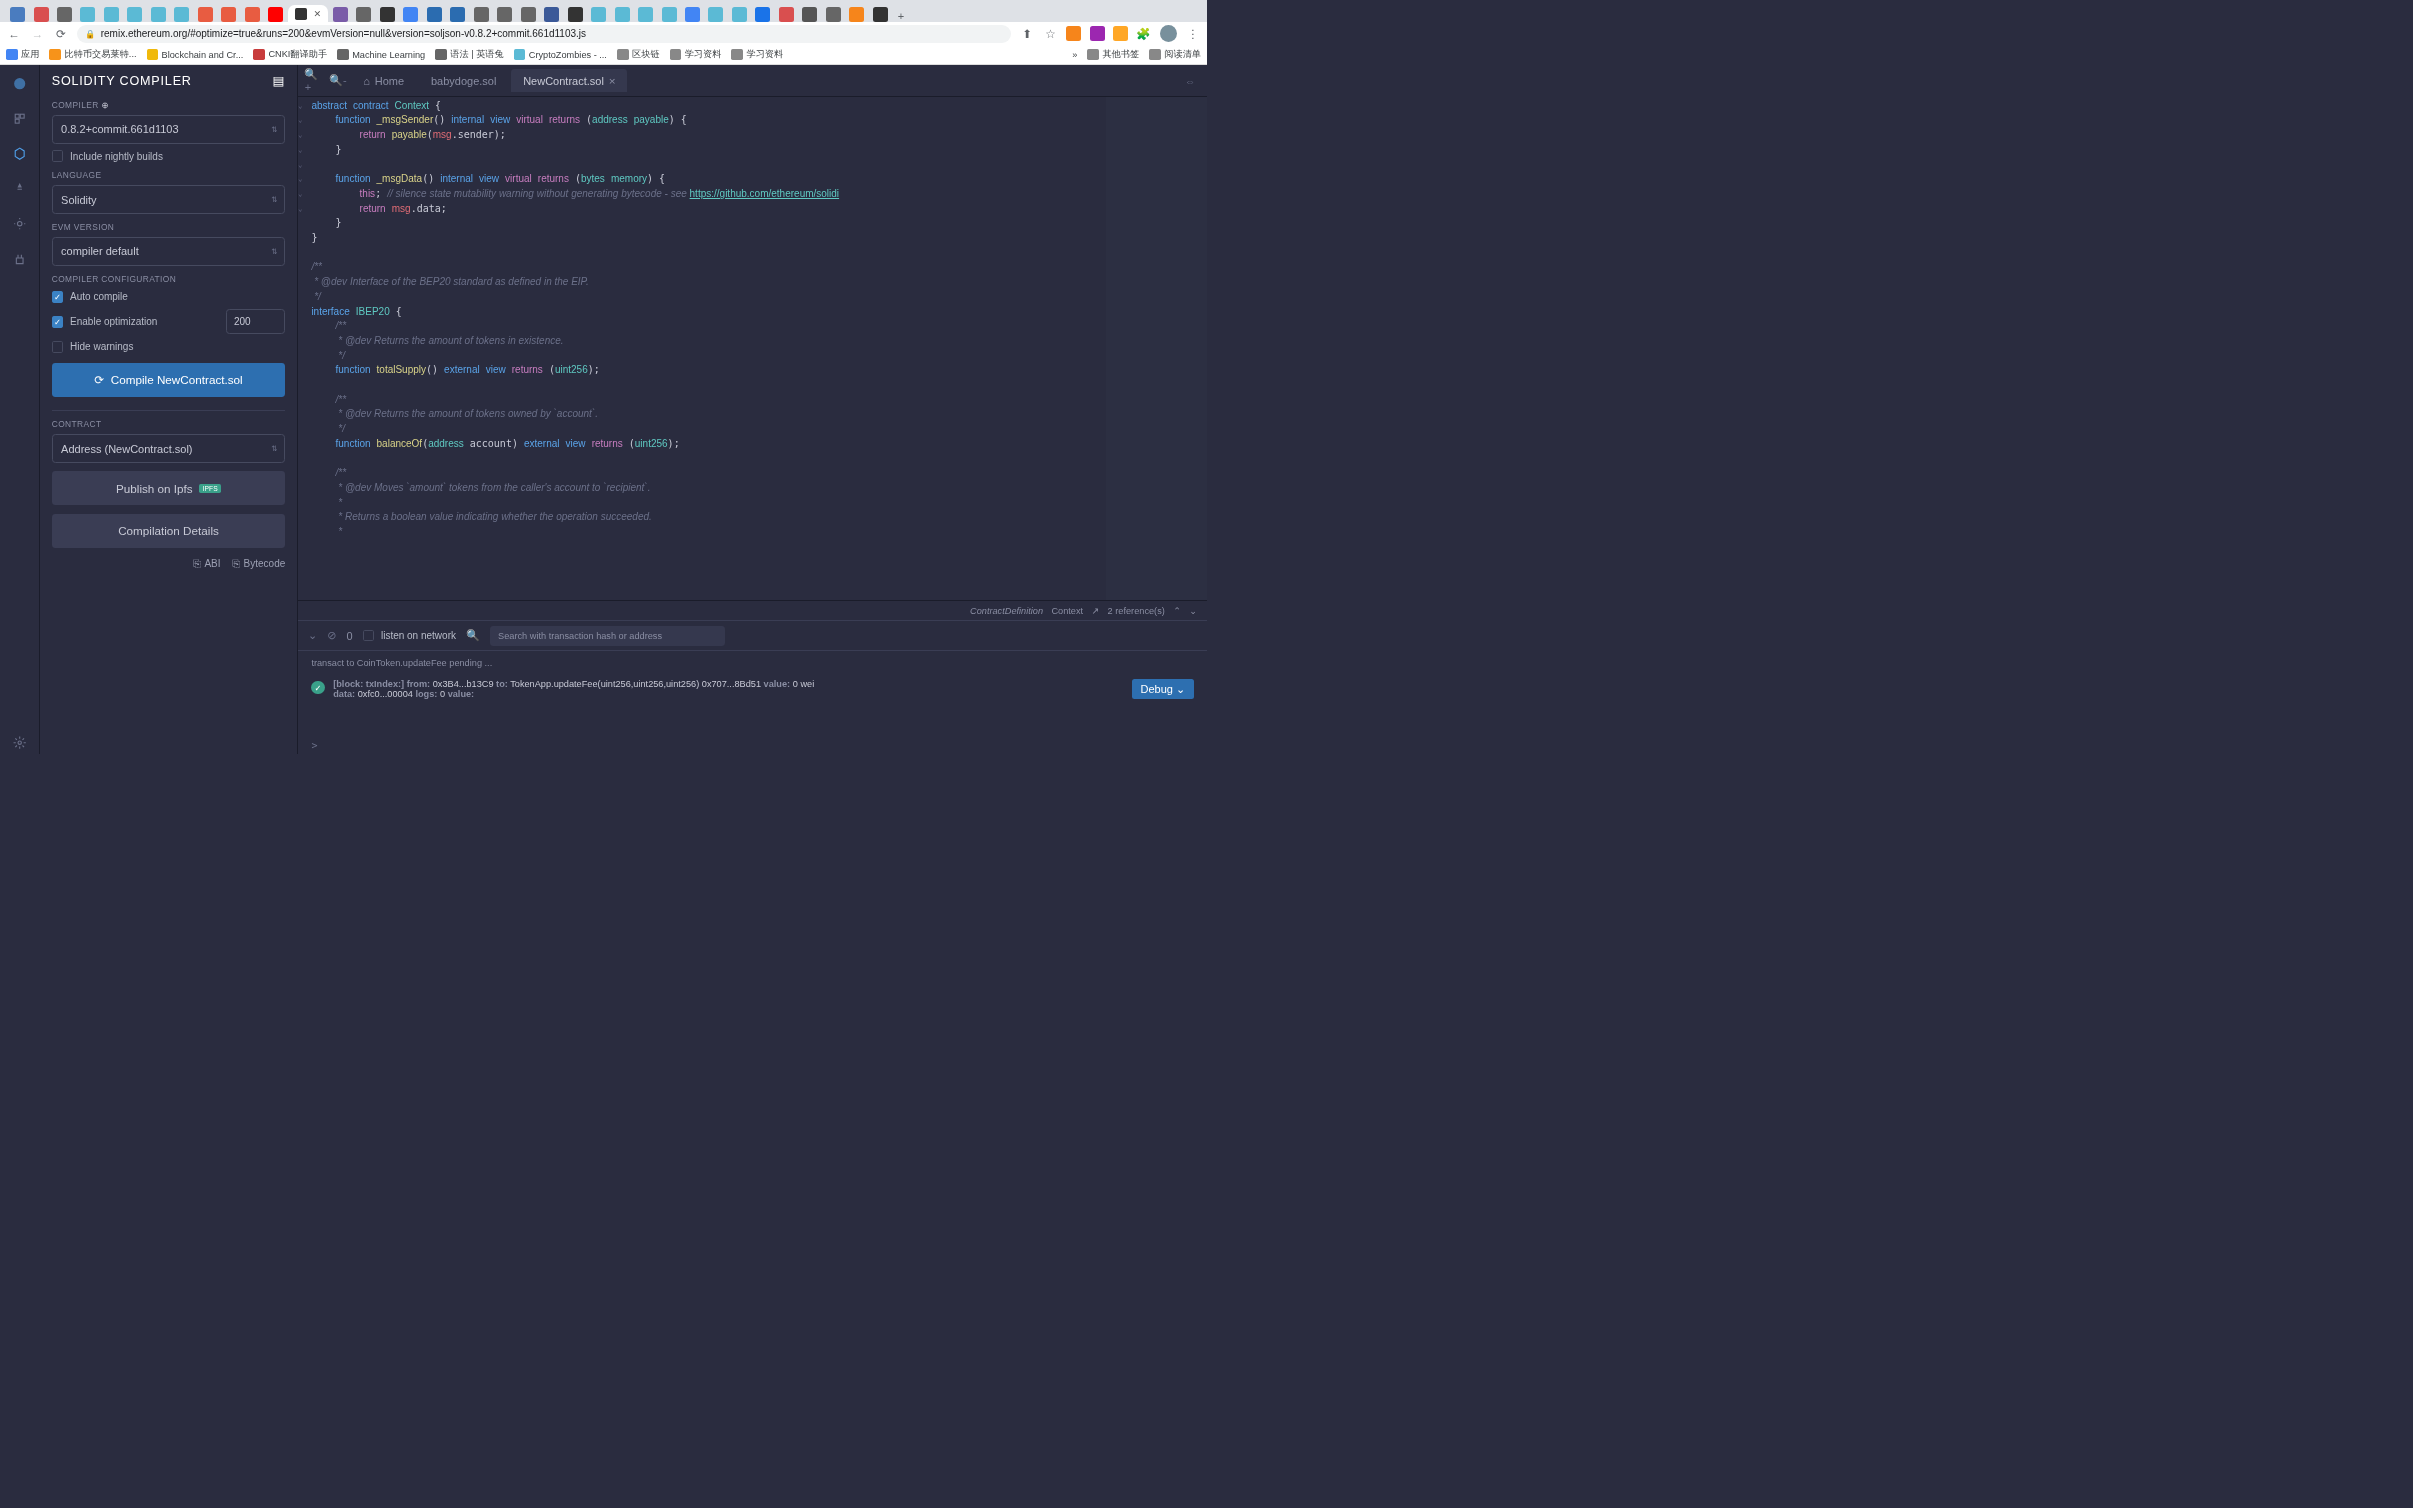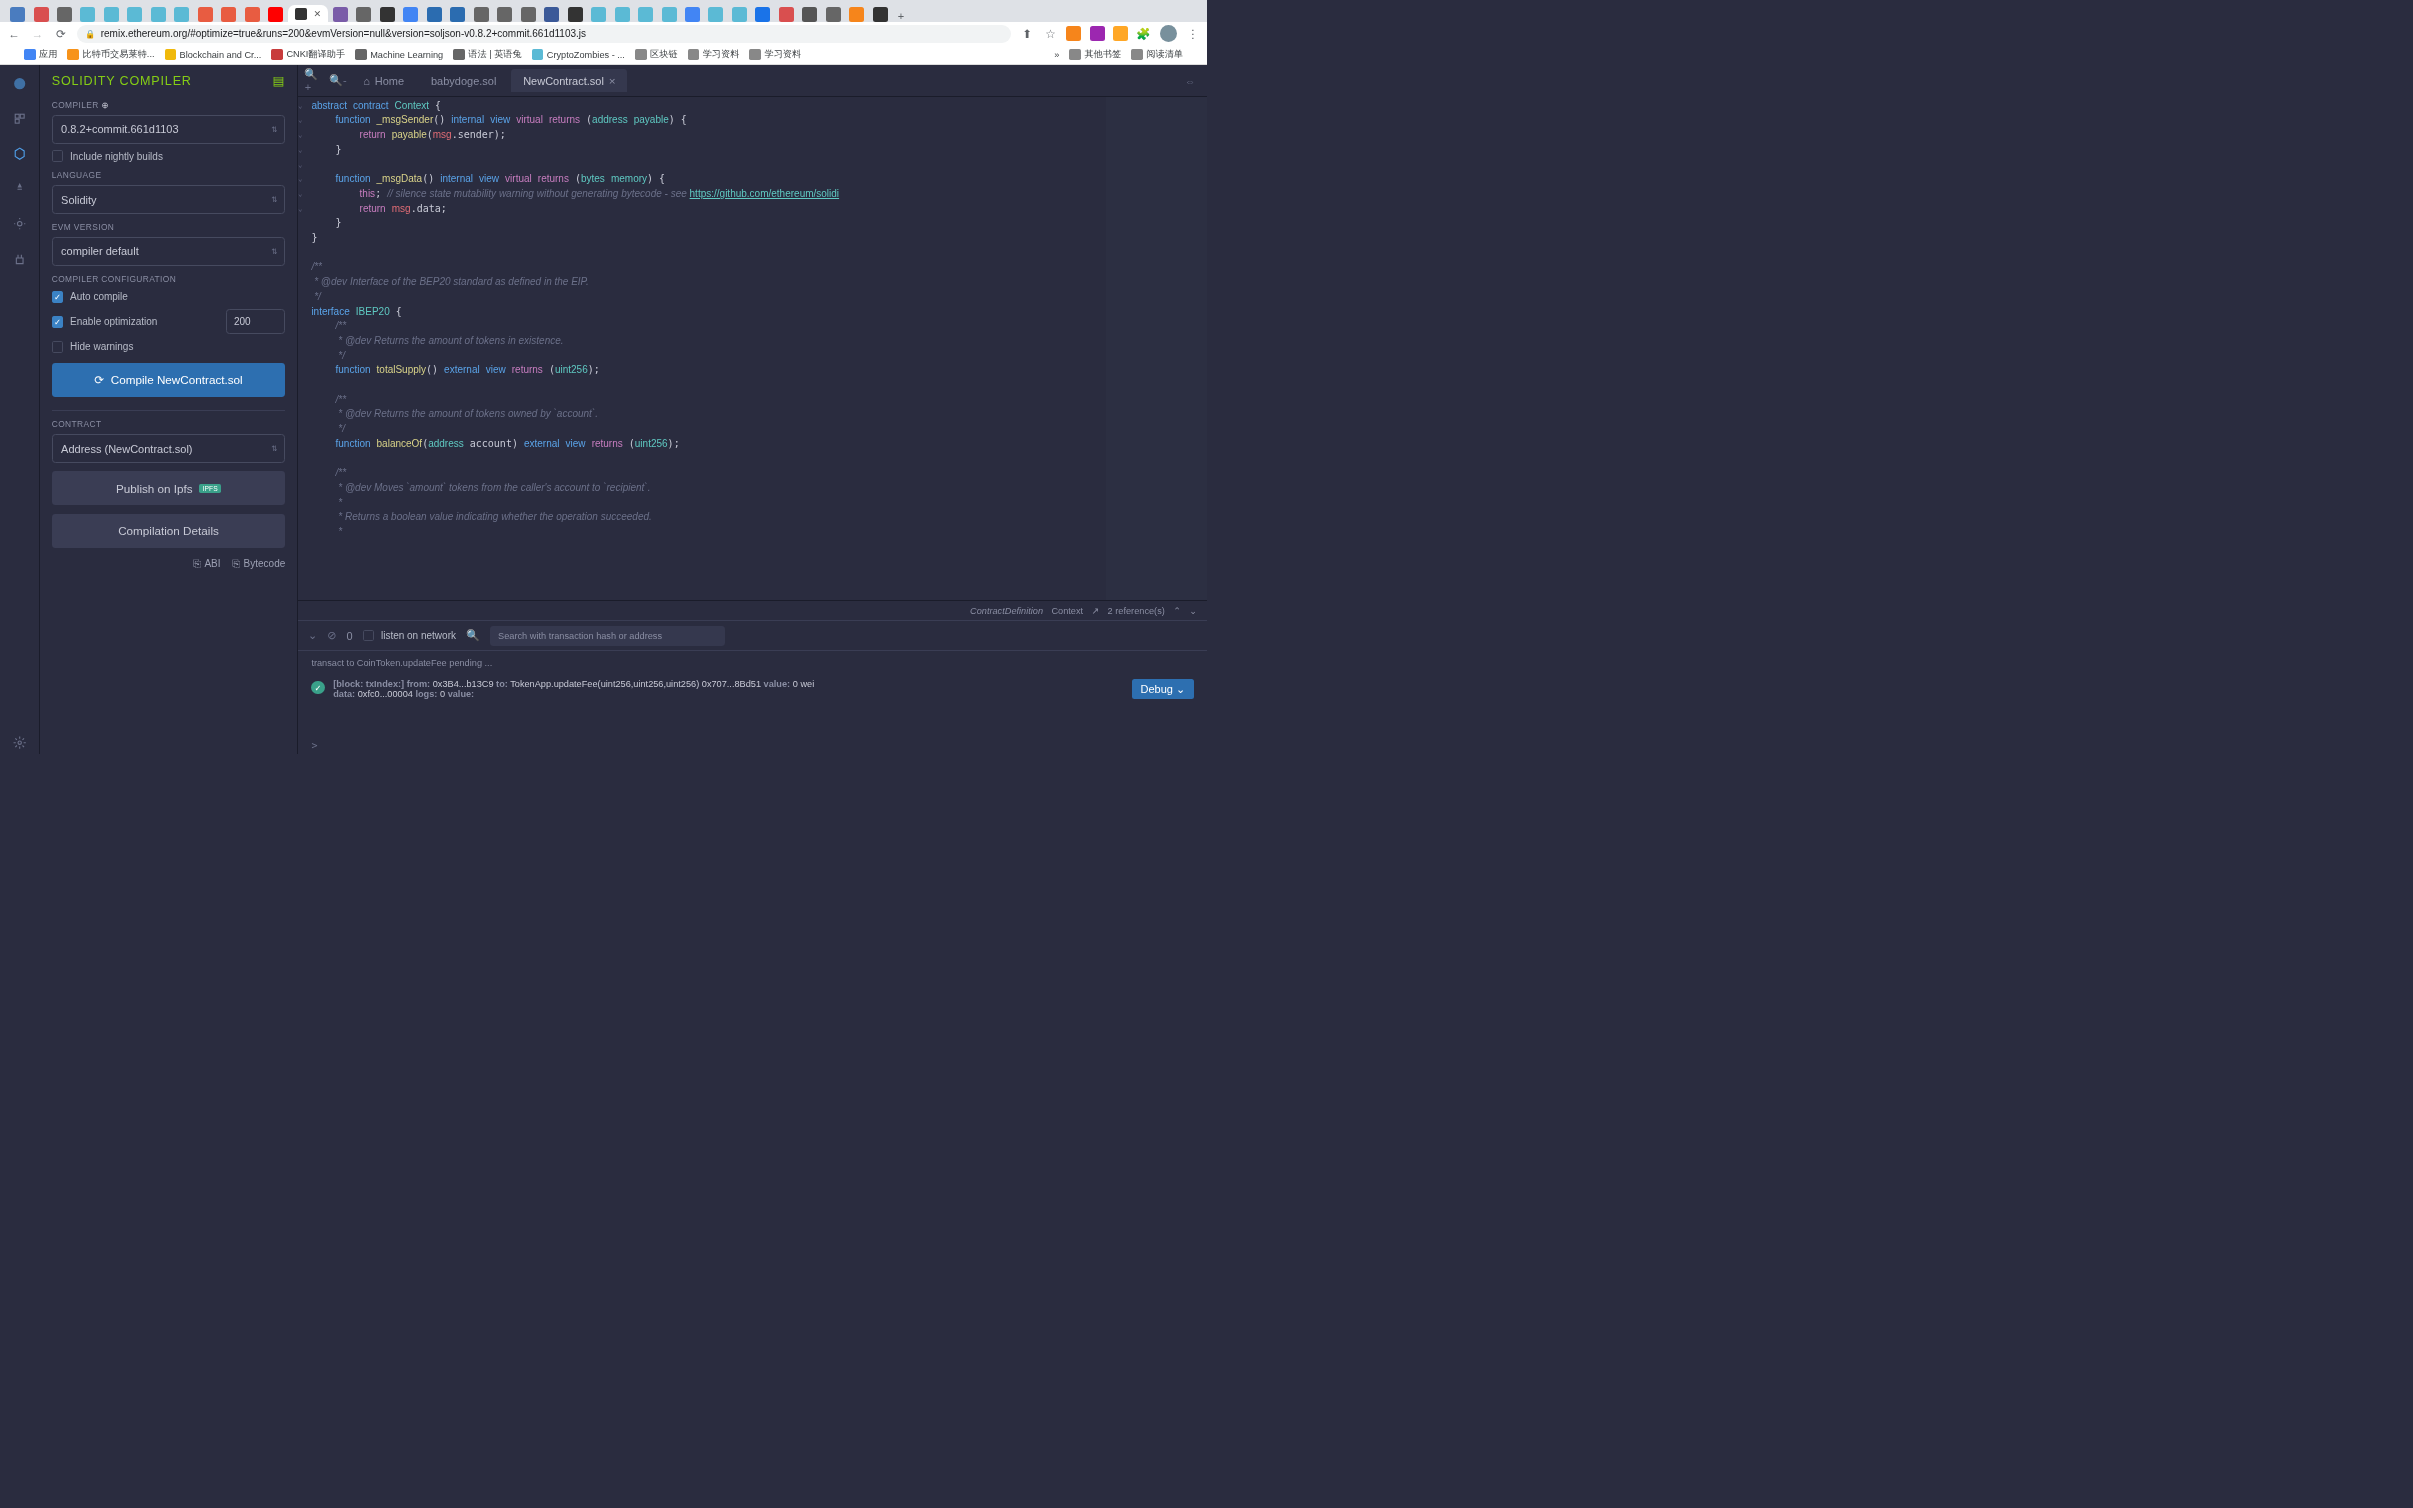--- a/index.html
+++ b/index.html
@@ -8,34 +8,34 @@
 
 .browser-chrome { background: #dee1e6; height: 45px; }
 .tab-strip { height: 22px; display: flex; align-items: flex-end; padding: 0 6.7px; gap: 1.7px; background: #dee1e6; }
 .tab-strip .tab-icon { width: 15px; height: 15px; background: #888; border-radius: 2.5px; display: inline-block; margin: 0 3.4px; }
 .tab-strip .active-tab { background: #fff; border-radius: 6.7px 6.7px 0 0; padding: 2.5px 6.7px; display: flex; align-items: center; }
 .tab-strip .close-x { margin-left: 3.4px; font-size: 9.2px; color: #555; }
 .nav-bar { height: 23.5px; background: #fff; display: flex; align-items: center; padding: 0 6.7px; gap: 8.4px; }
 .nav-btn { width: 15px; height: 15px; display: flex; align-items: center; justify-content: center; color: #5f6368; cursor: pointer; font-size: 11.7px; }
 .url-bar { flex: 1; background: #f1f3f4; border-radius: 11.7px; height: 18.4px; display: flex; align-items: center; padding: 0 8.4px; color: #202124; font-size: 10px; }
 .url-bar .lock { margin-right: 5px; color: #5f6368; font-size: 8.4px; }
-.bookmark-bar { height: 20px; background: #fff; border-bottom: 0.8px solid #ddd; display: flex; align-items: center; padding: 0 24px; gap: 10px; font-size: 9.2px; color: #3c4043; }
+.bookmark-bar { height: 20px; background: #fff; border-bottom: 0.8px solid #ddd; display: flex; align-items: center; padding: 0 6px; gap: 10px; font-size: 9.2px; color: #3c4043; }
 .bookmark-bar .bm { display: flex; align-items: center; gap: 3.4px; cursor: pointer; white-space: nowrap; }
 .bookmark-bar .bm-icon { width: 11.7px; height: 11.7px; background: #888; border-radius: 1.7px; }
 .bookmark-bar .spacer { flex: 1; }
 
 
 .app { display: flex; height: calc(754px - 65px); background: #2a2c3f; }
 .icon-rail { width: 40px; background: #2a2c3f; border-right: 0.8px solid #1a1c2a; display: flex; flex-direction: column; align-items: center; padding-top: 6.7px; gap: 11.7px; }
 .rail-icon { width: 23.5px; height: 23.5px; display: flex; align-items: center; justify-content: center; color: #6b7089; cursor: pointer; border-radius: 5px; }
 .rail-icon.active { color: #4f9ee8; }
 .rail-spacer { flex: 1; }
 
 .side-panel { width: 258px; background: #2a2c3f; border-right: 0.8px solid #1a1c2a; padding: 8.4px 11.7px; overflow-y: auto; }
-.panel-title { font-size: 12.6px; letter-spacing: 0.8px; color: #84cc16; margin-bottom: 11.7px; display: flex; align-items: center; justify-content: space-between; }
+.panel-title { font-size: 12.6px; letter-spacing: 0.8px; color: #ffffff; margin-bottom: 11.7px; display: flex; align-items: center; justify-content: space-between; }
 .panel-section-label { font-size: 8.4px; letter-spacing: 0.4px; color: #8a8ea3; margin: 8.4px 0 5px; }
 .dropdown { background: #2a2c3f; border: 0.8px solid #464a5f; border-radius: 3.4px; height: 28.5px; display: flex; align-items: center; padding: 0 8.4px; color: #c8cad6; font-size: 11px; cursor: pointer; position: relative; }
 .dropdown::after { content: "⇅"; position: absolute; right: 6.7px; font-size: 7.5px; color: #6b7089; }
 .checkbox-row { display: flex; align-items: center; gap: 6.7px; margin: 6.7px 0; font-size: 10px; color: #b8bcc8; cursor: pointer; }
 .checkbox { width: 11.7px; height: 11.7px; border: 0.8px solid #464a5f; border-radius: 1.7px; display: flex; align-items: center; justify-content: center; font-size: 8.4px; color: #fff; }
 .checkbox.checked { background: #3b82c4; border-color: #3b82c4; }
 .opt-row { display: flex; align-items: center; gap: 6.7px; }
 .opt-row .num-input { width: 59px; height: 25px; background: #2a2c3f; border: 0.8px solid #464a5f; border-radius: 3.4px; padding: 0 6.7px; color: #c8cad6; font-size: 10px; margin-left: auto; position: relative; display: flex; align-items: center; }
 .btn-primary { background: #2d6fb0; color: #fff; border-radius: 3.4px; height: 34px; display: flex; align-items: center; justify-content: center; gap: 6.7px; font-size: 11.7px; cursor: pointer; margin-top: 10px; }
 .btn-secondary { background: #3a3d54; color: #c8cad6; border-radius: 3.4px; height: 34px; display: flex; align-items: center; justify-content: center; gap: 6.7px; font-size: 11.7px; cursor: pointer; margin-top: 8.4px; }

